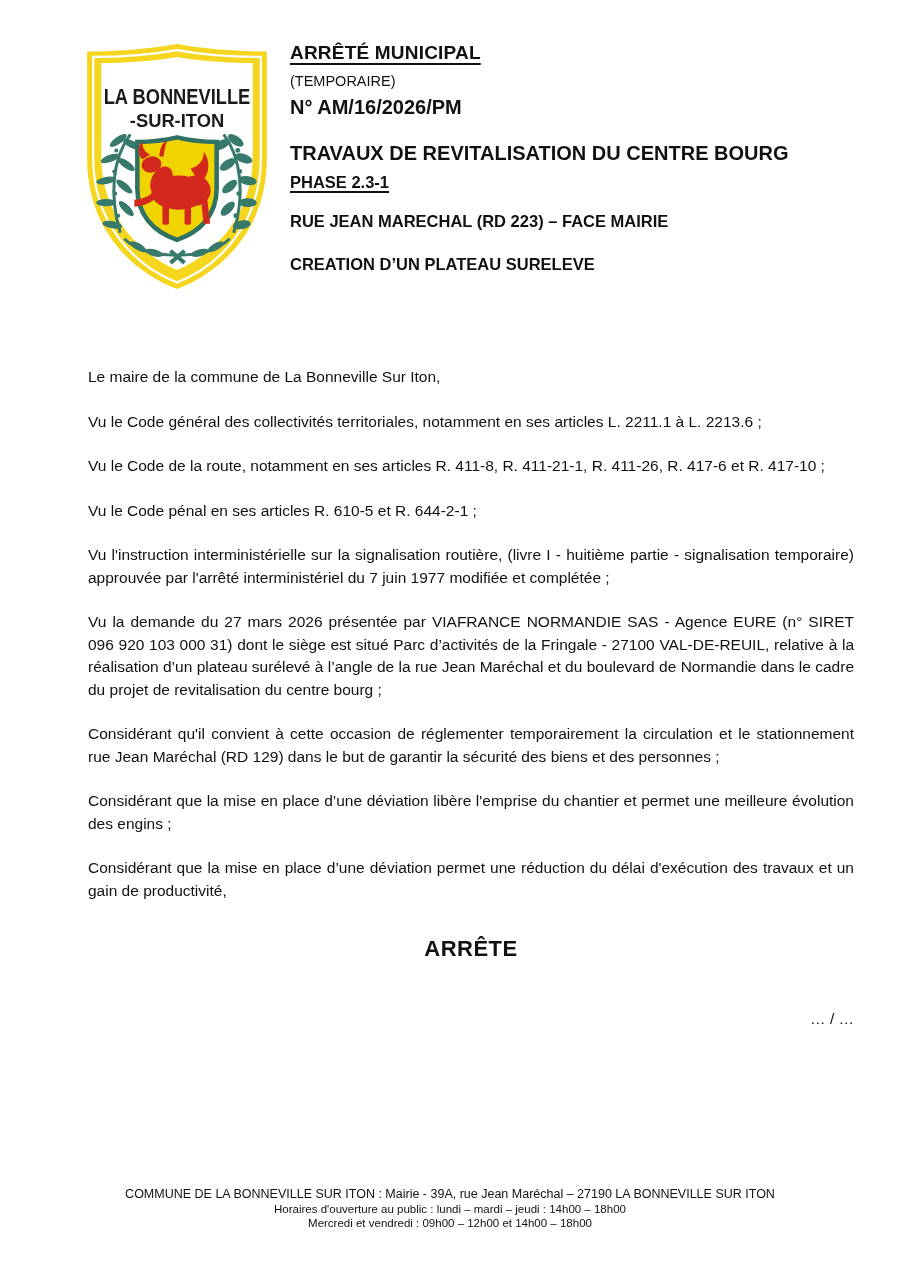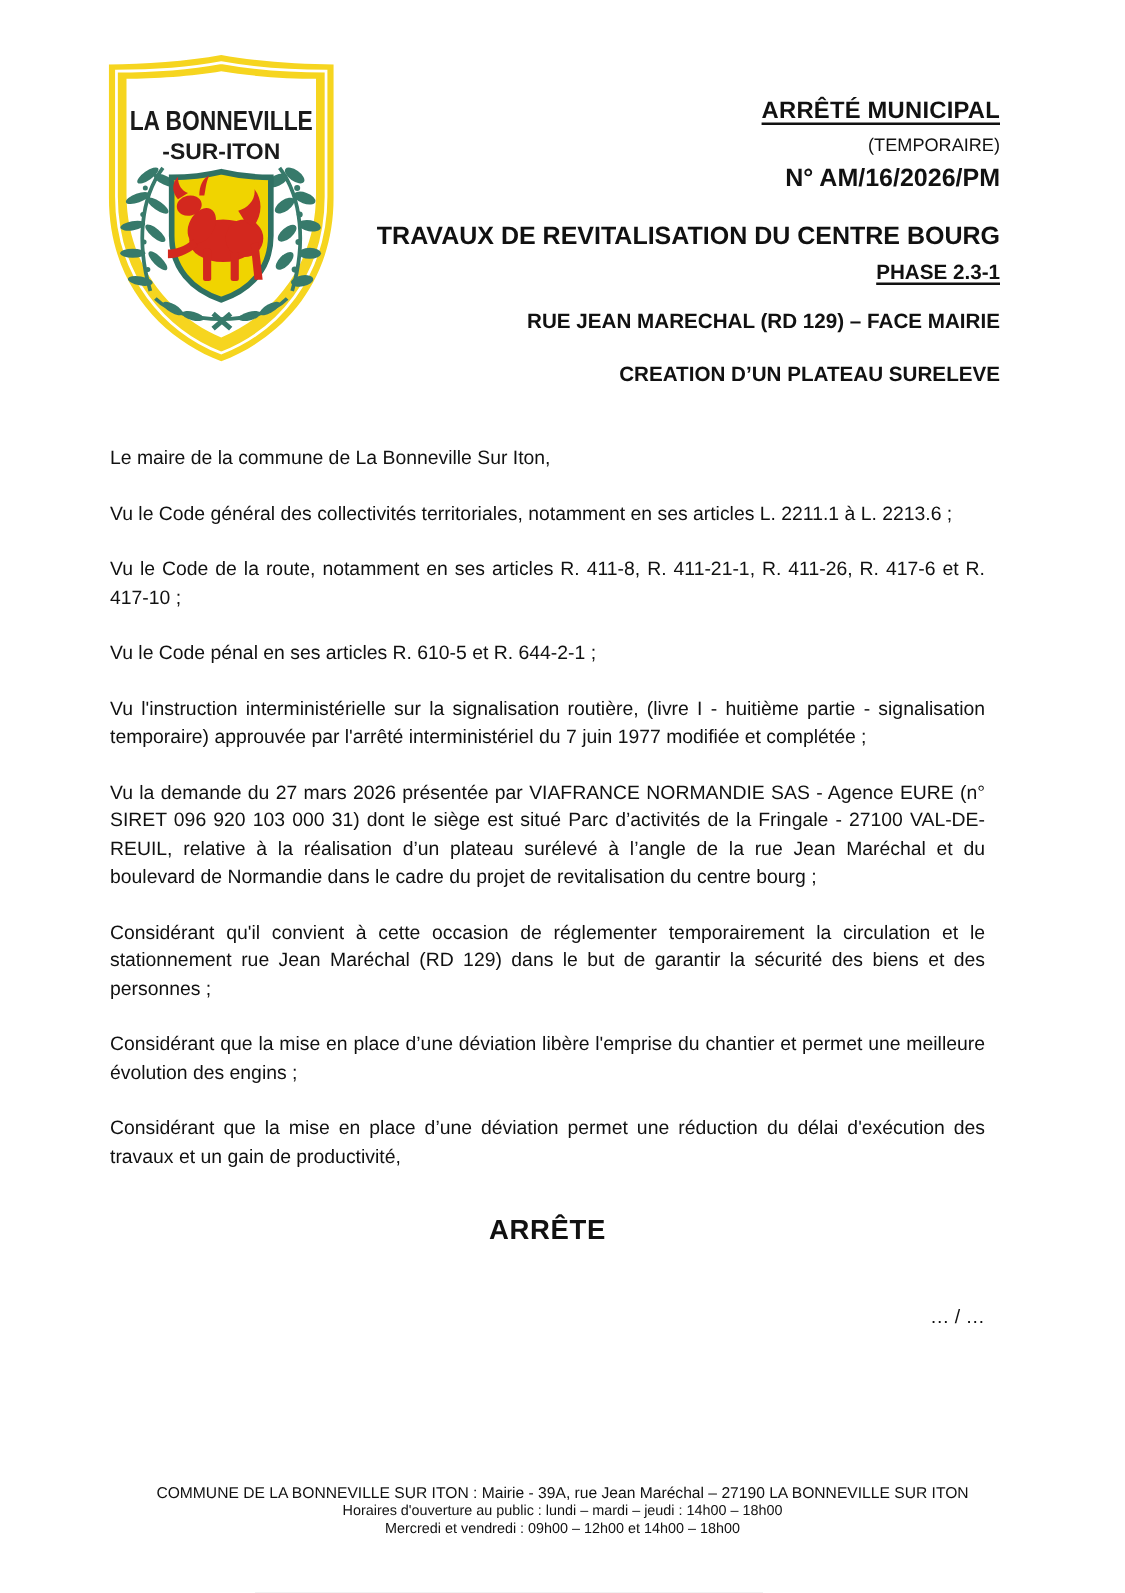--- a/index.html
+++ b/index.html
@@ -17,23 +17,22 @@
 
   
   .header-row {
     display: flex;
     align-items: flex-start;
     padding: 40px 100px 0 74px;
   }
   .logo-wrap { width: 216px; flex: 0 0 216px; }
   .header-text {
     flex: 1;
-    text-align: right;
+    text-align: left;
     padding-top: 2px;
-    margin-top: 36px;
   }
   .doc-title {
     font-size: 19px;
     font-weight: bold;
     text-decoration: underline;
     text-decoration-thickness: 2px;
     text-underline-offset: 4px;
     letter-spacing: .2px;
     margin: 0;
   }
@@ -43,22 +42,22 @@
   .doc-phase {
     font-size: 16.5px; font-weight: bold; margin-top: 8px;
     text-decoration: underline; text-decoration-thickness: 2px; text-underline-offset: 3px;
   }
   .doc-regulation { font-size: 16.5px; font-weight: bold; margin-top: 17px; line-height: 27px; }
   .doc-location { font-size: 16.5px; font-weight: bold; margin-top: 20px; }
   .doc-object { font-size: 16.5px; font-weight: bold; margin-top: 24px; }
 
   
   .doc-body {
-    margin-top: 46px;
-    padding: 0 112px 0 88px;
+    margin-top: 69px;
+    padding: 0 46px 0 88px;
   }
   .doc-body p {
     font-size: 15.5px;
     line-height: 22.5px;
     text-align: justify;
     margin: 0 0 22px 0;
   }
   .decision-heading {
     font-size: 22px;
     font-weight: bold;
@@ -163,21 +162,21 @@
         </g>
       </svg>
     </div>
 
     <div class="header-text">
       <div class="doc-title">ARRÊTÉ MUNICIPAL</div>
       <div class="doc-subtitle">(TEMPORAIRE)</div>
       <div class="doc-number">N° AM/16/2026/PM</div>
       <div class="doc-project">TRAVAUX DE REVITALISATION DU CENTRE BOURG</div>
       <div class="doc-phase">PHASE 2.3-1</div>
-      <div class="doc-location">RUE JEAN MARECHAL (RD 129) – FACE MAIRIE</div>
+      <div class="doc-location">RUE JEAN MARECHAL (RD 223) – FACE MAIRIE</div>
       <div class="doc-object">CREATION D’UN PLATEAU SURELEVE</div>
     </div>
   </div>
 
   <div class="doc-body">
     <p>Le maire de la commune de La Bonneville Sur Iton,</p>
     <p>Vu le Code général des collectivités territoriales, notamment en ses articles L. 2211.1 à L. 2213.6 ;</p>
     <p>Vu le Code de la route, notamment en ses articles R. 411-8, R. 411-21-1, R. 411-26, R. 417-6 et R. 417-10 ;</p>
     <p>Vu le Code pénal en ses articles R. 610-5 et R. 644-2-1 ;</p>
     <p>Vu l'instruction interministérielle sur la signalisation routière, (livre I - huitième partie - signalisation temporaire) approuvée par l'arrêté interministériel du 7 juin 1977 modifiée et complétée ;</p>

